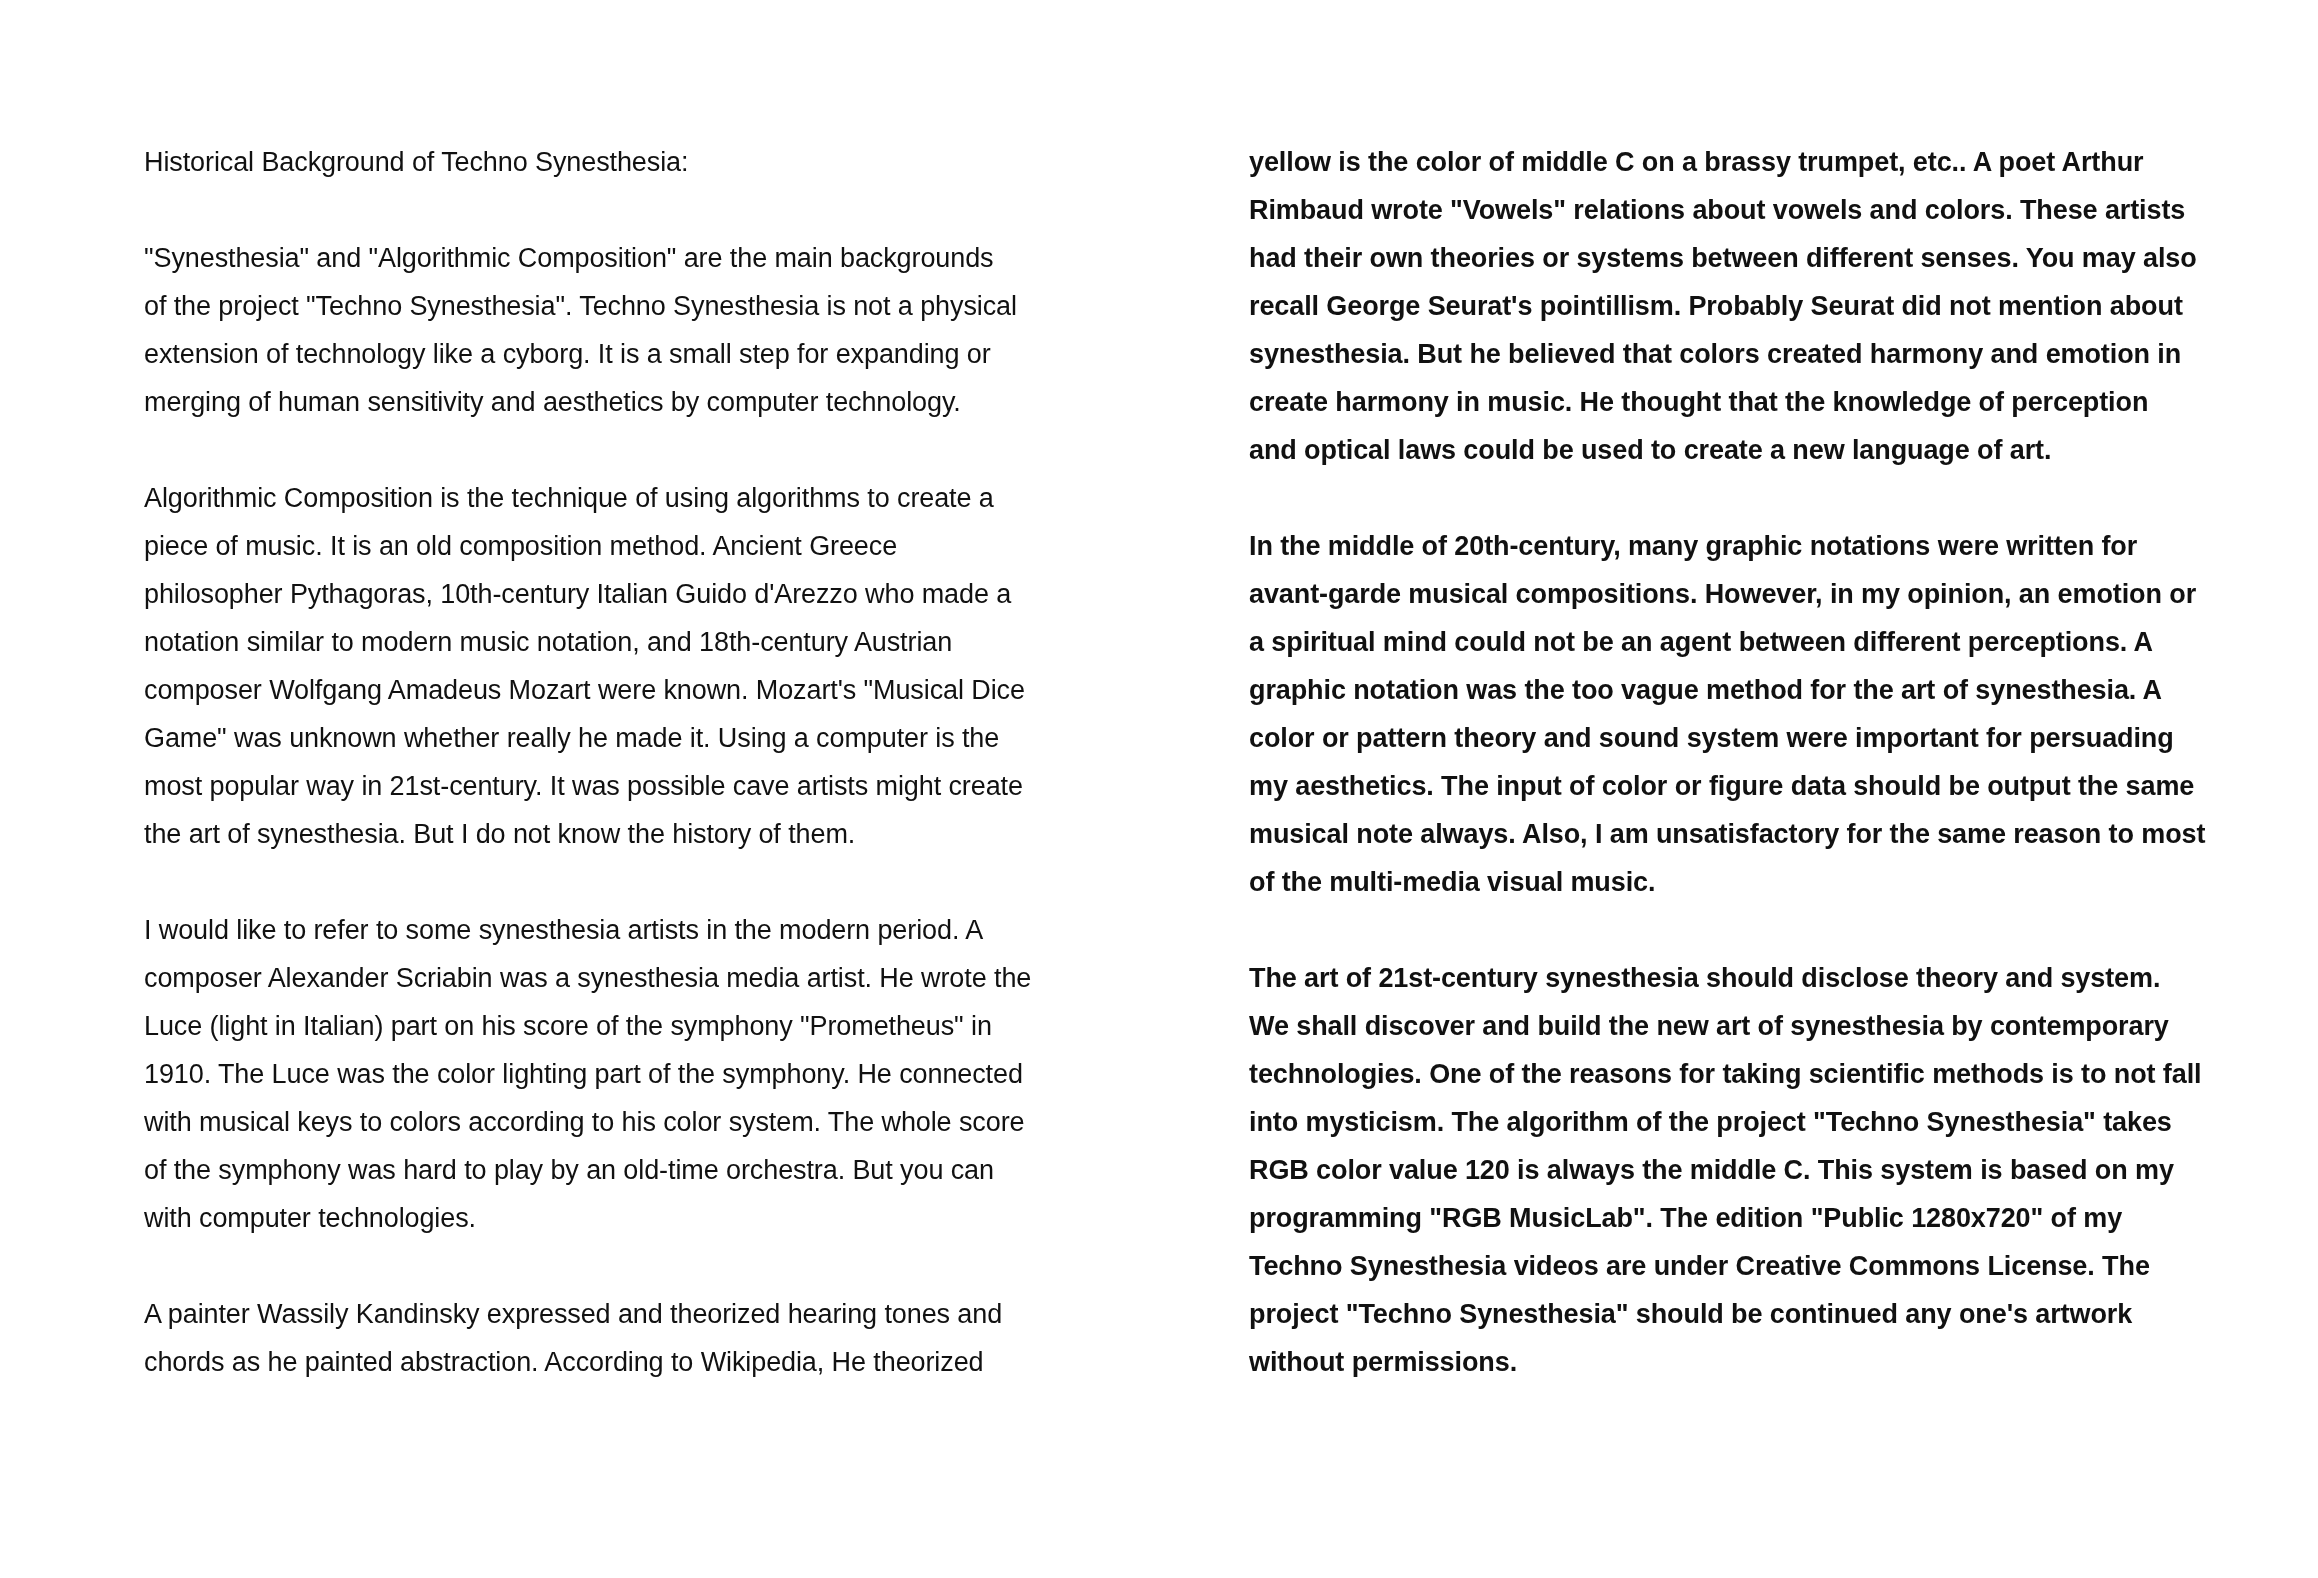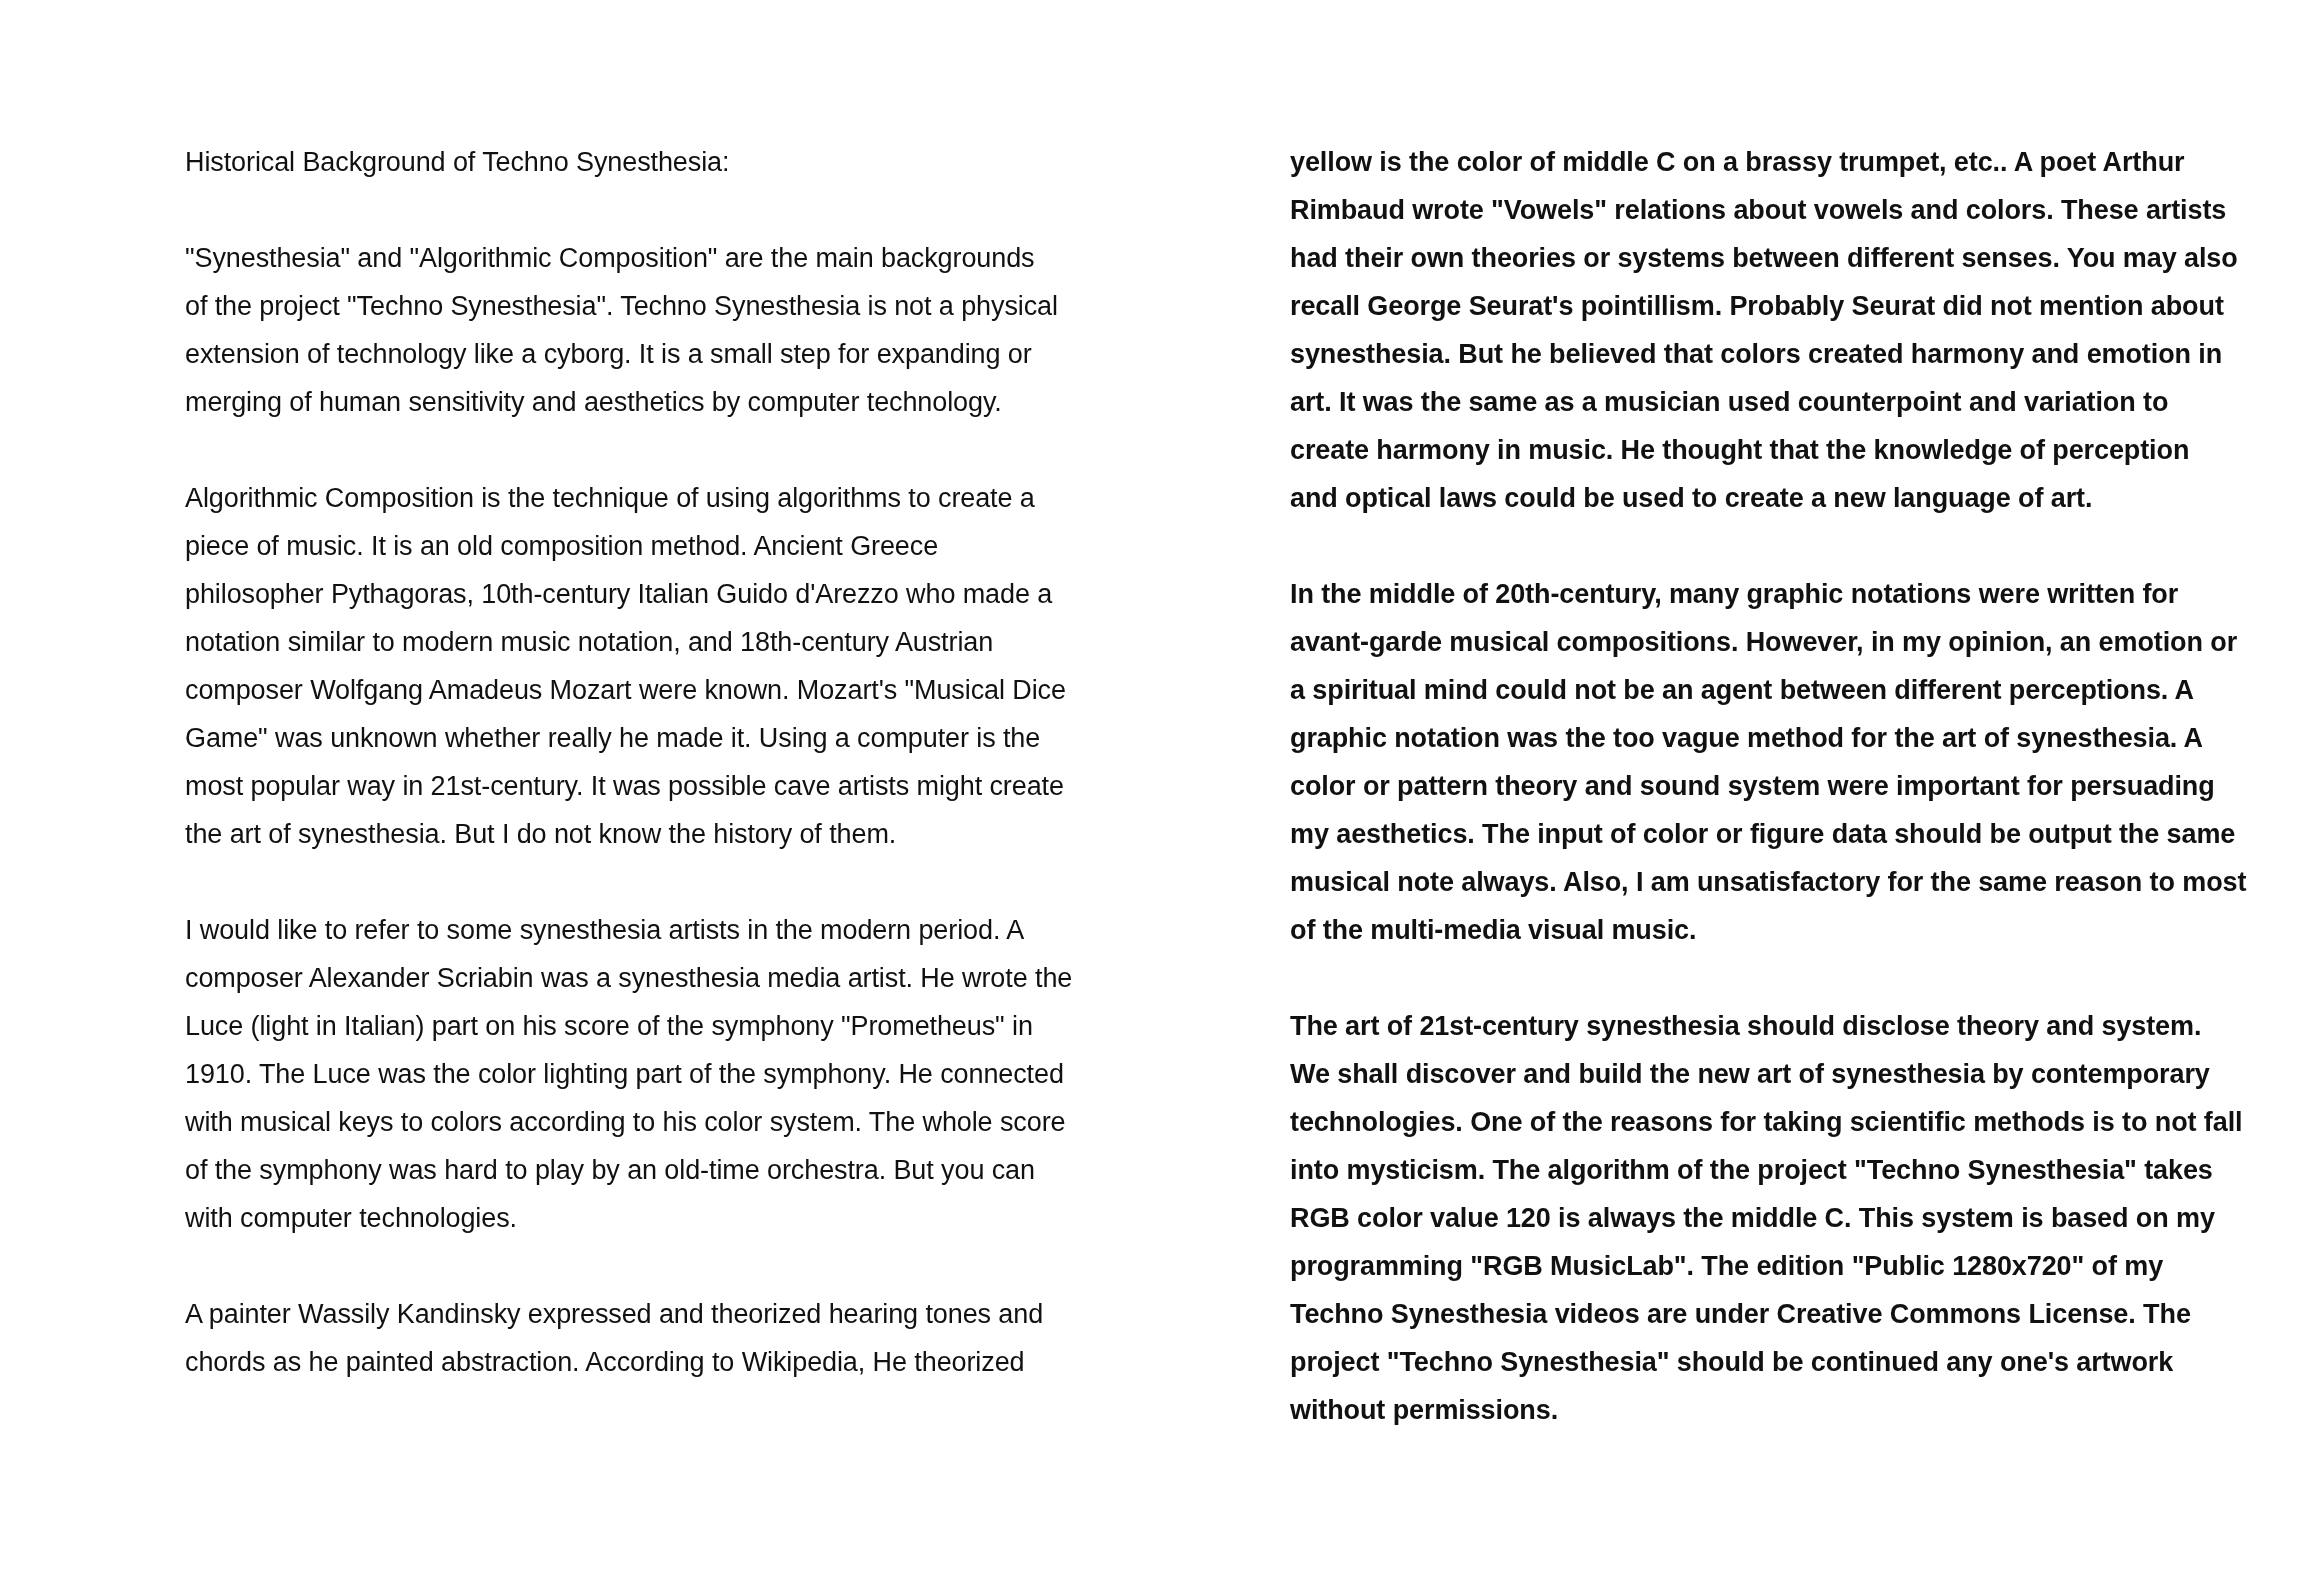--- a/index.html
+++ b/index.html
@@ -14,21 +14,20 @@
       overflow: hidden;
       font-family: "Liberation Sans", "DejaVu Sans", sans-serif;
       color: #111111;
     }
     .page {
       position: absolute;
       left: 0; top: 0;
       width: 1927px;
       height: 1578px;
       background: #ffffff;
-      margin-left: 41px;
     }
     .column {
       position: absolute;
       top: 138px;
       width: 986px;
       font-size: 27px;
       line-height: 48px;
       white-space: nowrap;
     }
     .column.left  { left: 144px; }
@@ -90,21 +89,20 @@
     </div>
   </div>
 
   <div class="column right">
     <div class="para">
       <span class="line">yellow is the color of middle C on a brassy trumpet, etc.. A poet Arthur</span>
       <span class="line">Rimbaud wrote "Vowels" relations about vowels and colors. These artists</span>
       <span class="line">had their own theories or systems between different senses. You may also</span>
       <span class="line">recall George Seurat's pointillism. Probably Seurat did not mention about</span>
       <span class="line">synesthesia. But he believed that colors created harmony and emotion in</span>
-      <span class="line">art. It was the same as a musician used counterpoint and variation to</span>
       <span class="line">create harmony in music. He thought that the knowledge of perception</span>
       <span class="line">and optical laws could be used to create a new language of art.</span>
     </div>
     <span class="blank"></span>
 
     <div class="para">
       <span class="line">In the middle of 20th-century, many graphic notations were written for</span>
       <span class="line">avant-garde musical compositions. However, in my opinion, an emotion or</span>
       <span class="line">a spiritual mind could not be an agent between different perceptions. A</span>
       <span class="line">graphic notation was the too vague method for the art of synesthesia. A</span>

